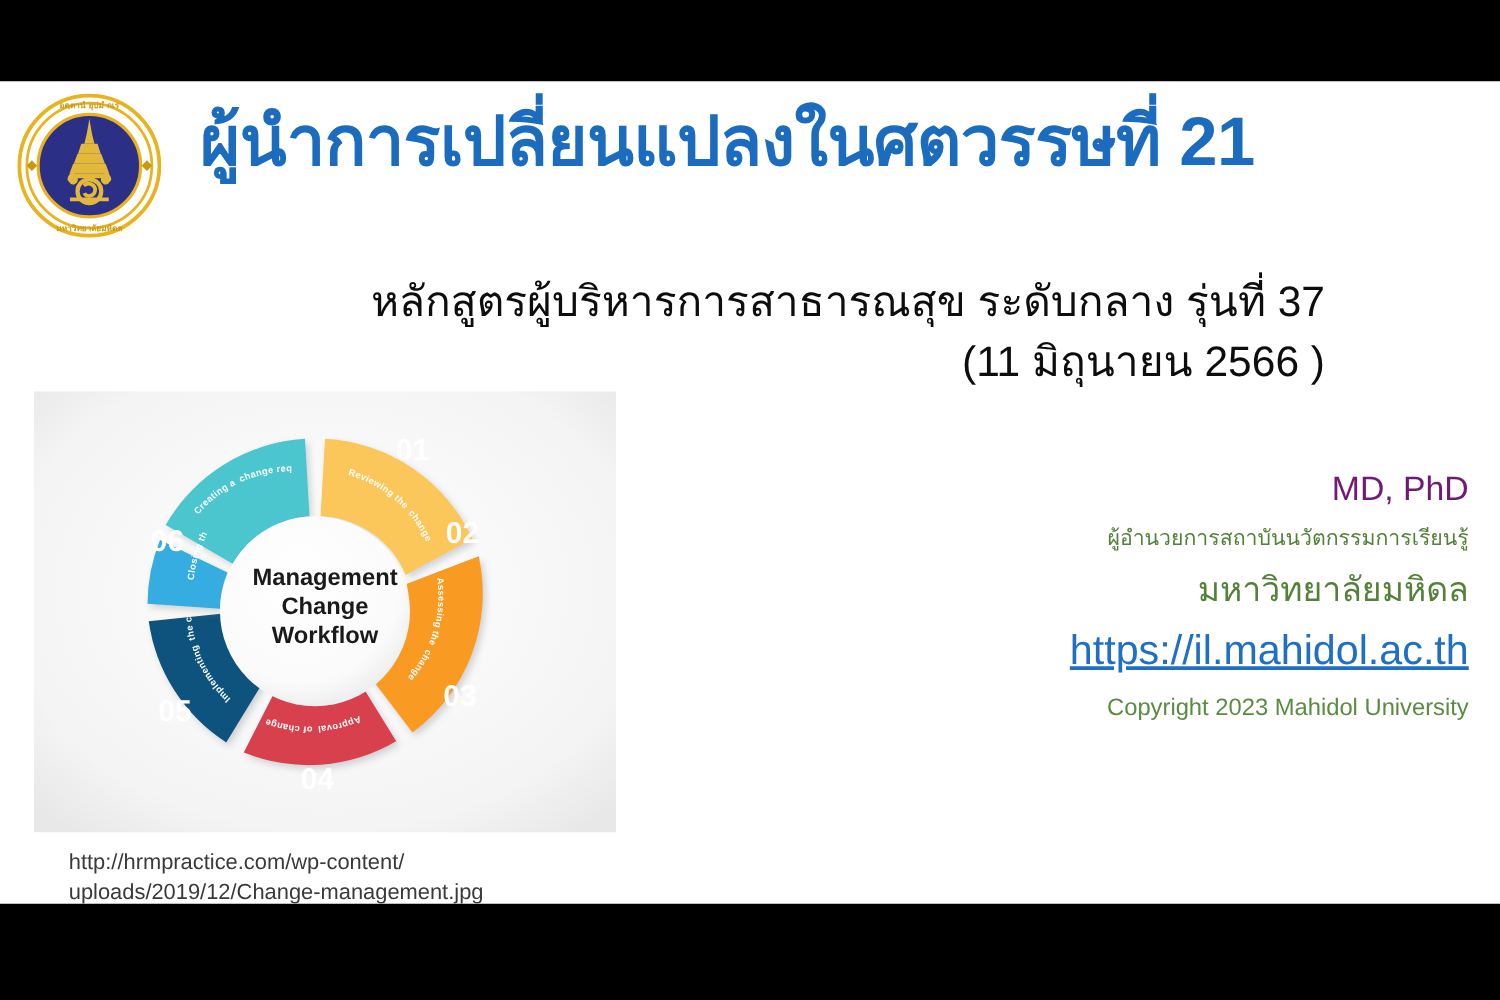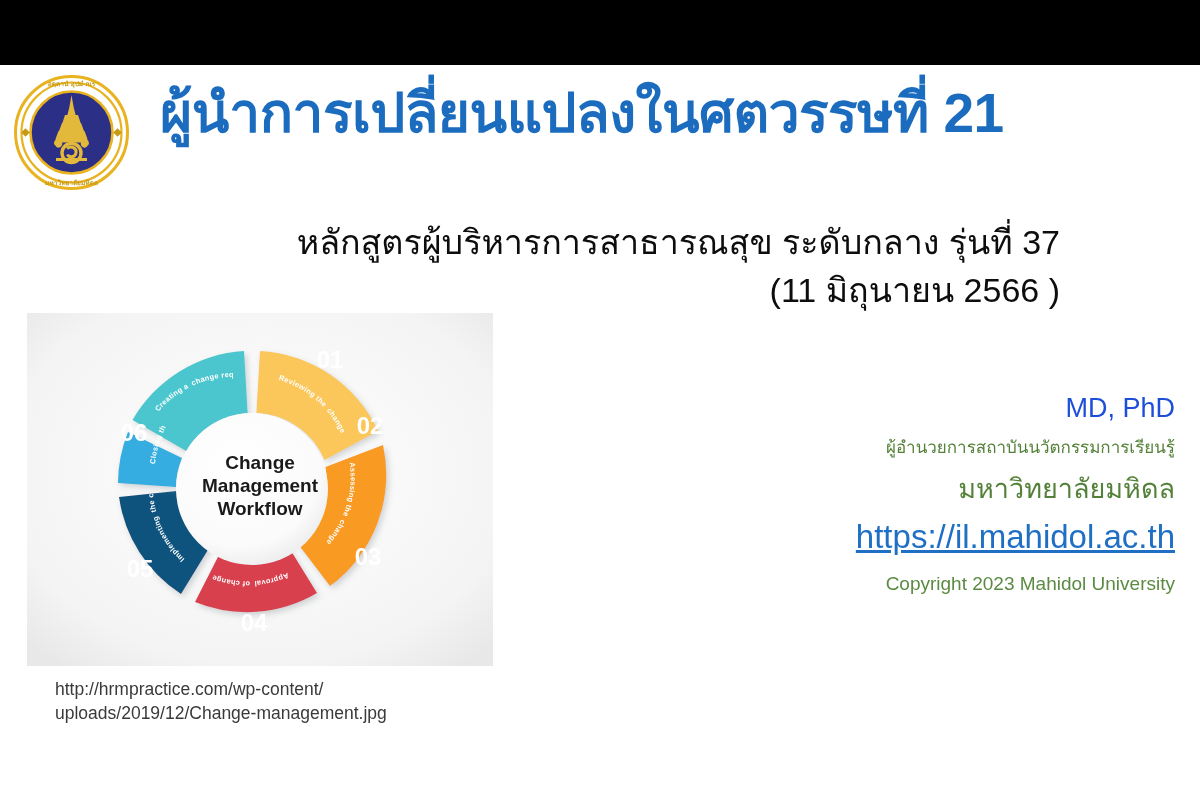--- a/index.html
+++ b/index.html
@@ -11,21 +11,21 @@
     width: 1200px;
     height: 800px;
     overflow: hidden;
     font-family: "Liberation Sans", sans-serif;
   }
   .slide-frame {
     position: absolute;
     left: 0;
     top: 65px;
     width: 1200px;
-    height: 736px;
+    height: 658px;
     background: #ffffff;
     overflow: hidden;
   }
   .bar-top, .bar-bottom {
     position: absolute;
     left: 0;
     width: 1200px;
     background: #000000;
   }
   .bar-top { top: 0; height: 65px; }
@@ -110,22 +110,21 @@
     text-align: right;
   }
   .speaker-name {
     font-size: 27px;
     font-weight: bold;
     color: #528235;
     line-height: 1.25;
   }
   .degree {
     font-size: 27px;
-    color: #1d4ed8;
-    margin-top: 17px;
+    color: #701a75;
     line-height: 1.2;
   }
   .position {
     font-size: 17px;
     color: #548139;
     margin-top: 14px;
     line-height: 1.2;
   }
   .university {
     font-size: 27px;
@@ -282,22 +281,22 @@
 
       <text class="seg-num" x="303" y="55" text-anchor="middle">01</text>
       <text class="seg-num" x="343" y="121" text-anchor="middle">02</text>
       <text class="seg-num" x="341" y="252" text-anchor="middle">03</text>
       <text class="seg-num" x="227" y="318" text-anchor="middle">04</text>
       <text class="seg-num" x="113" y="264" text-anchor="middle">05</text>
       <text class="seg-num" x="107" y="128" text-anchor="middle">06</text>
     </svg>
 
     <div class="center-text">
+      <div>Management</div>
       <div>Change</div>
-      <div>Management</div>
       <div>Workflow</div>
     </div>
   </div>
 
   <div class="caption">
     <div>http://hrmpractice.com/wp-content/</div>
     <div>uploads/2019/12/Change-management.jpg</div>
   </div>
 
   <div class="info-panel">

